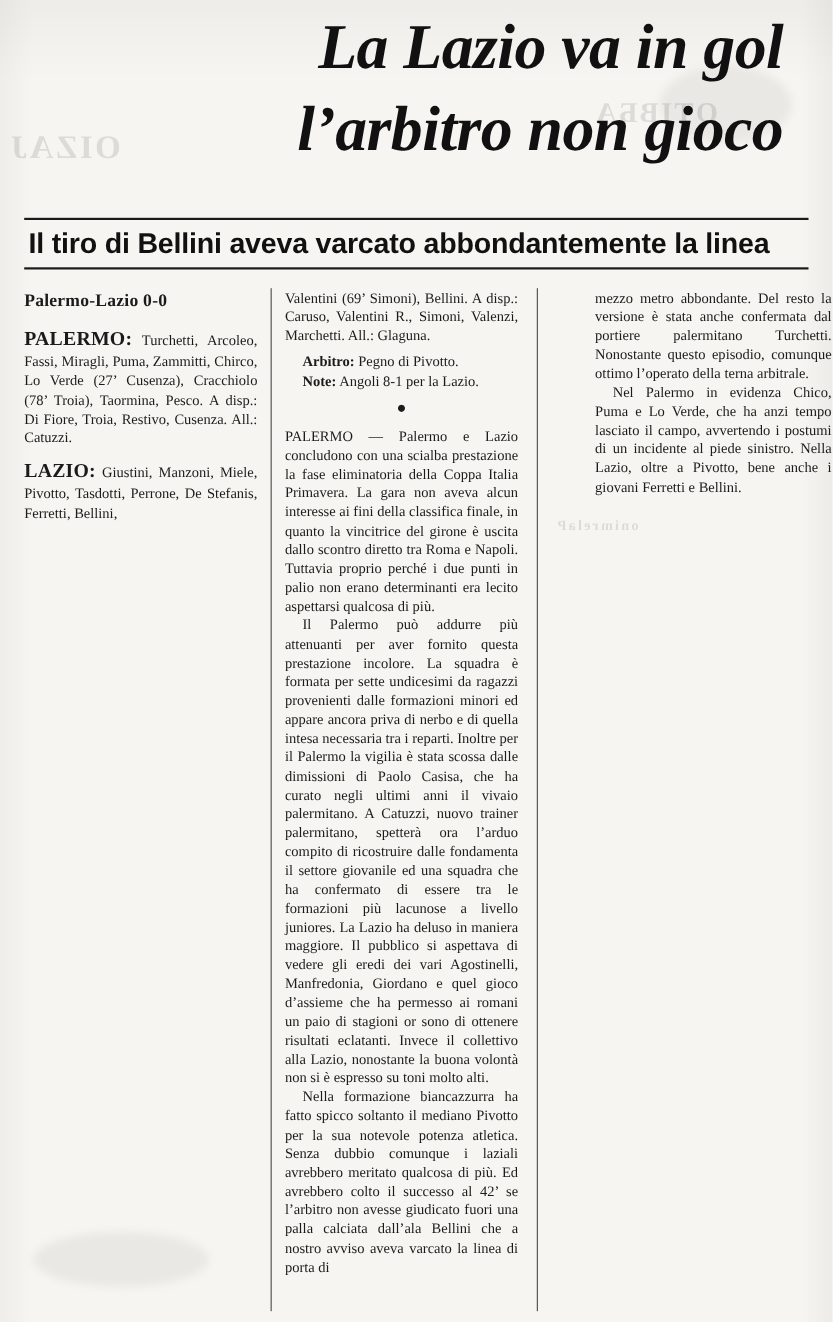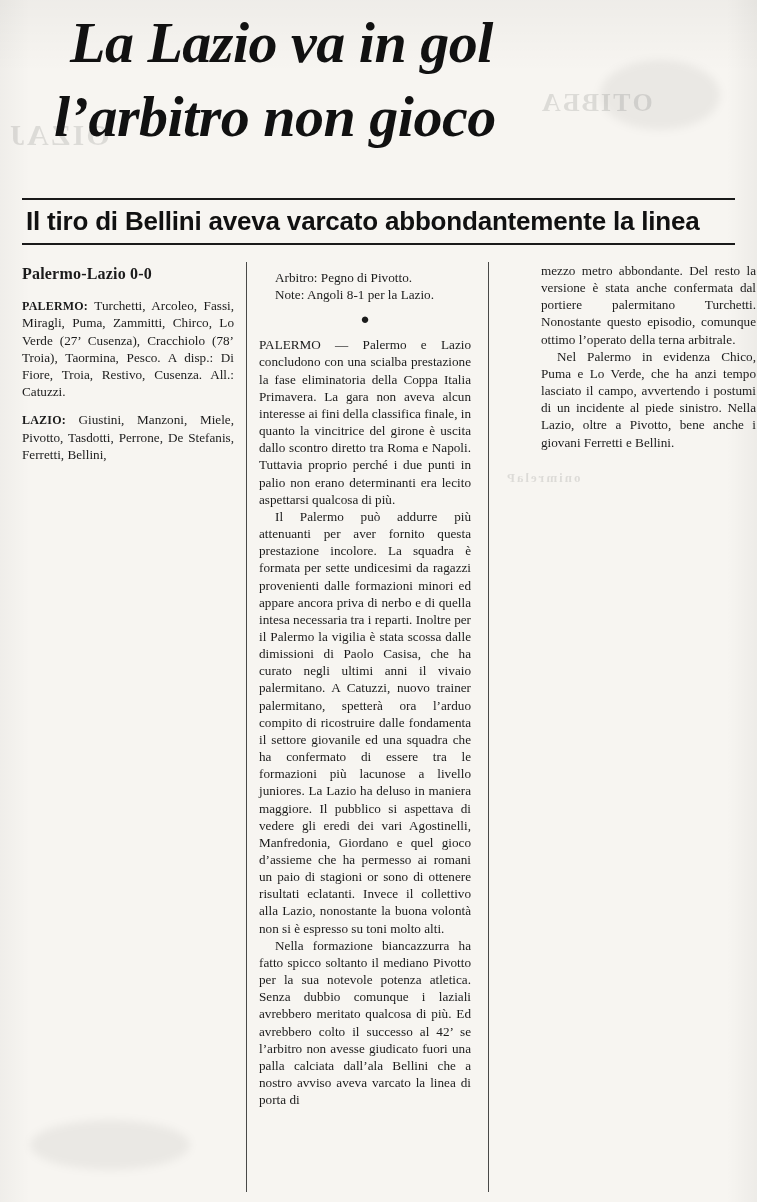--- a/index.html
+++ b/index.html
@@ -33,31 +33,31 @@
     font-weight: bold;
     color: #000;
     letter-spacing: 2px;
   }
   .ghost-a { top: 88px; left: 540px; font-size: 26px; transform: scaleX(-1); }
   .ghost-b { top: 118px; left: 8px; font-size: 30px; transform: scaleX(-1); }
   .ghost-c { top: 470px; left: 505px; font-size: 13px; transform: scaleX(-1); }
 
   .headline {
     position: absolute;
-    left: 48px;
+    left: 32px;
     top: 14px;
     width: 680px;
     font-family: "Liberation Serif", serif;
     font-style: italic;
     font-weight: bold;
     font-size: 58px;
     line-height: 1.0;
     letter-spacing: -0.5px;
     color: #111;
-    text-align: left;
+    text-align: right;
   }
   .headline .l1 { display: block; padding-left: 22px; }
   .headline .l2 { display: block; padding-left: 6px; margin-top: 16px; }
 
   .rule {
     position: absolute;
     left: 22px;
     width: 713px;
     height: 2px;
     background: #1a1a1a;
@@ -119,29 +119,29 @@
     letter-spacing: 0.2px;
   }
   .team-block {
     margin-bottom: 11px;
     text-align: justify;
   }
   .team-name {
     font-weight: bold;
     font-variant: small-caps;
     text-transform: uppercase;
-    font-size: 12px;
+    font-size: 18px;
     letter-spacing: 0.2px;
   }
   .para {
     margin: 0 0 0 0;
     text-indent: 16px;
   }
   .para.noindent { text-indent: 0; }
-  .bold-lead { font-weight: normal; }
+  .bold-lead { font-weight: bold; }
   .dinkus {
     text-align: center;
     font-size: 15px;
     line-height: 1;
     margin: 9px 0 9px 0;
     letter-spacing: 0;
   }
   .blockgap { height: 7px; }
 
   .smudge {
@@ -183,20 +183,21 @@
         <span>Turchetti, Arcoleo, Fassi, Miragli, Puma, Zammitti, Chirco, Lo Verde (27’ Cusenza), Cracchiolo (78’ Troia), Taormina, Pesco. A disp.: Di Fiore, Troia, Restivo, Cusenza. All.: Catuzzi.</span>
       </div>
 
       <div class="team-block">
         <span class="team-name">LAZIO:</span>
         <span>Giustini, Manzoni, Miele, Pivotto, Tasdotti, Perrone, De Stefanis, Ferretti, Bellini,</span>
       </div>
     </div>
 
     <div class="col col-2">
+      <div class="para noindent">Valentini (69’ Simoni), Bellini. A disp.: Caruso, Valentini R., Simoni, Valenzi, Marchetti. All.: Glaguna.</div>
       <div class="blockgap"></div>
       <div class="para">
         <span class="bold-lead">Arbitro:</span>
         <span>Pegno di Pivotto.</span>
       </div>
       <div class="para">
         <span class="bold-lead">Note:</span>
         <span>Angoli 8-1 per la Lazio.</span>
       </div>
       <div class="dinkus">●</div>

